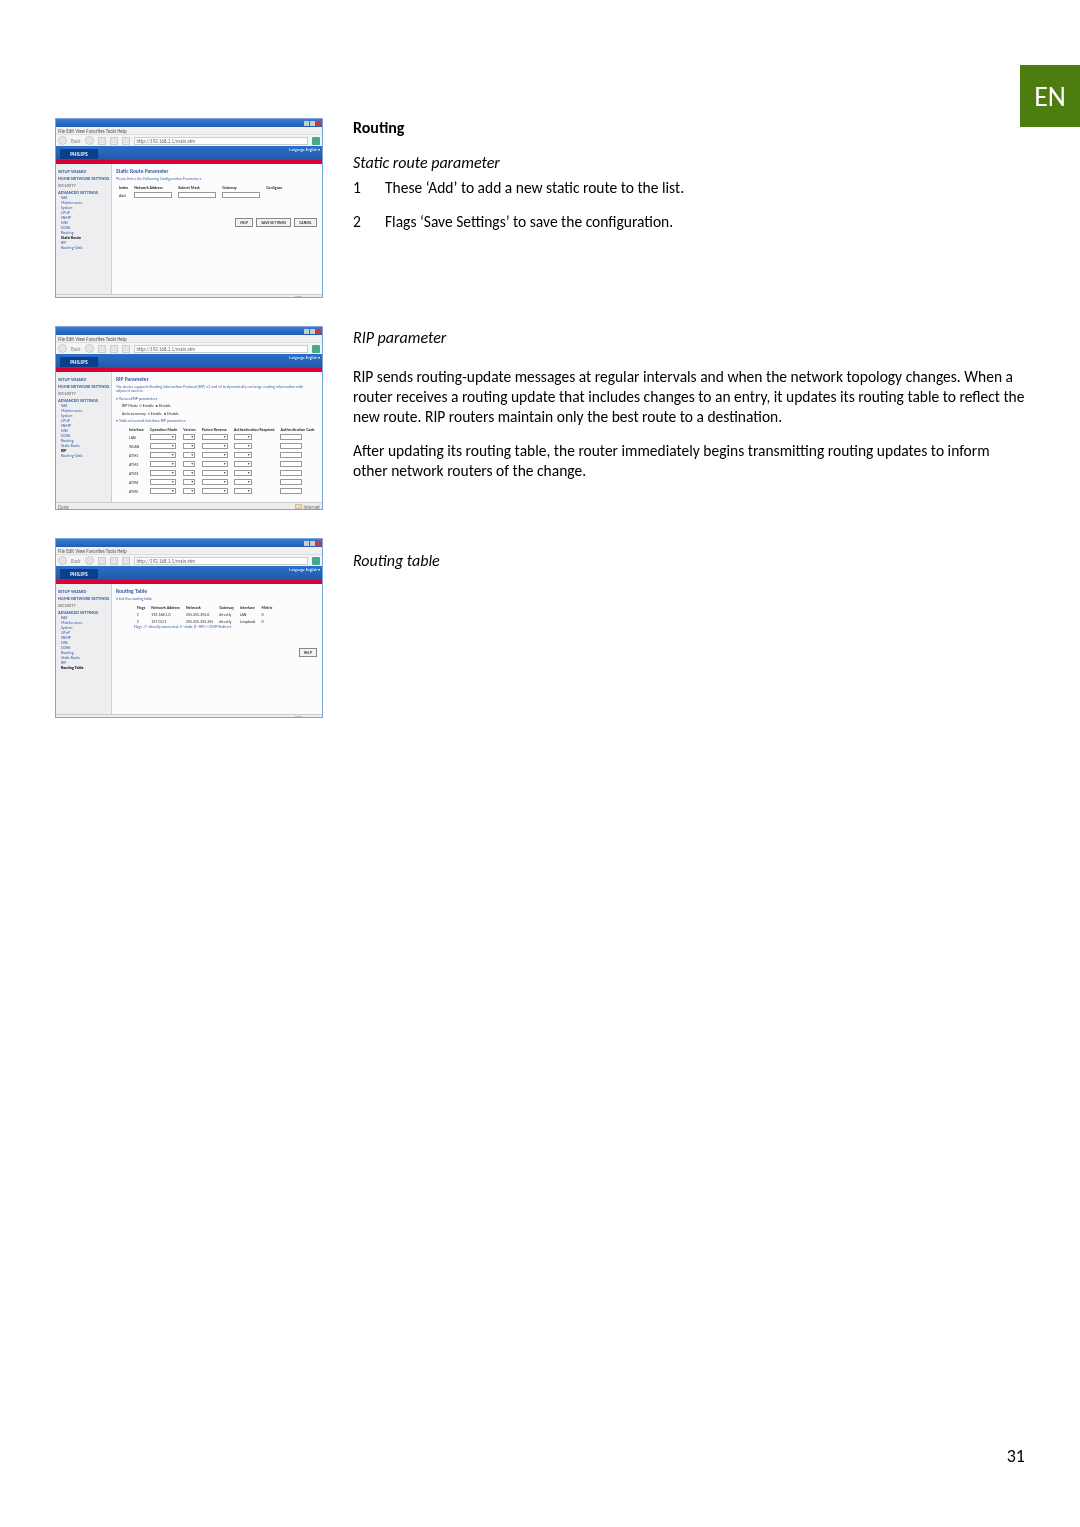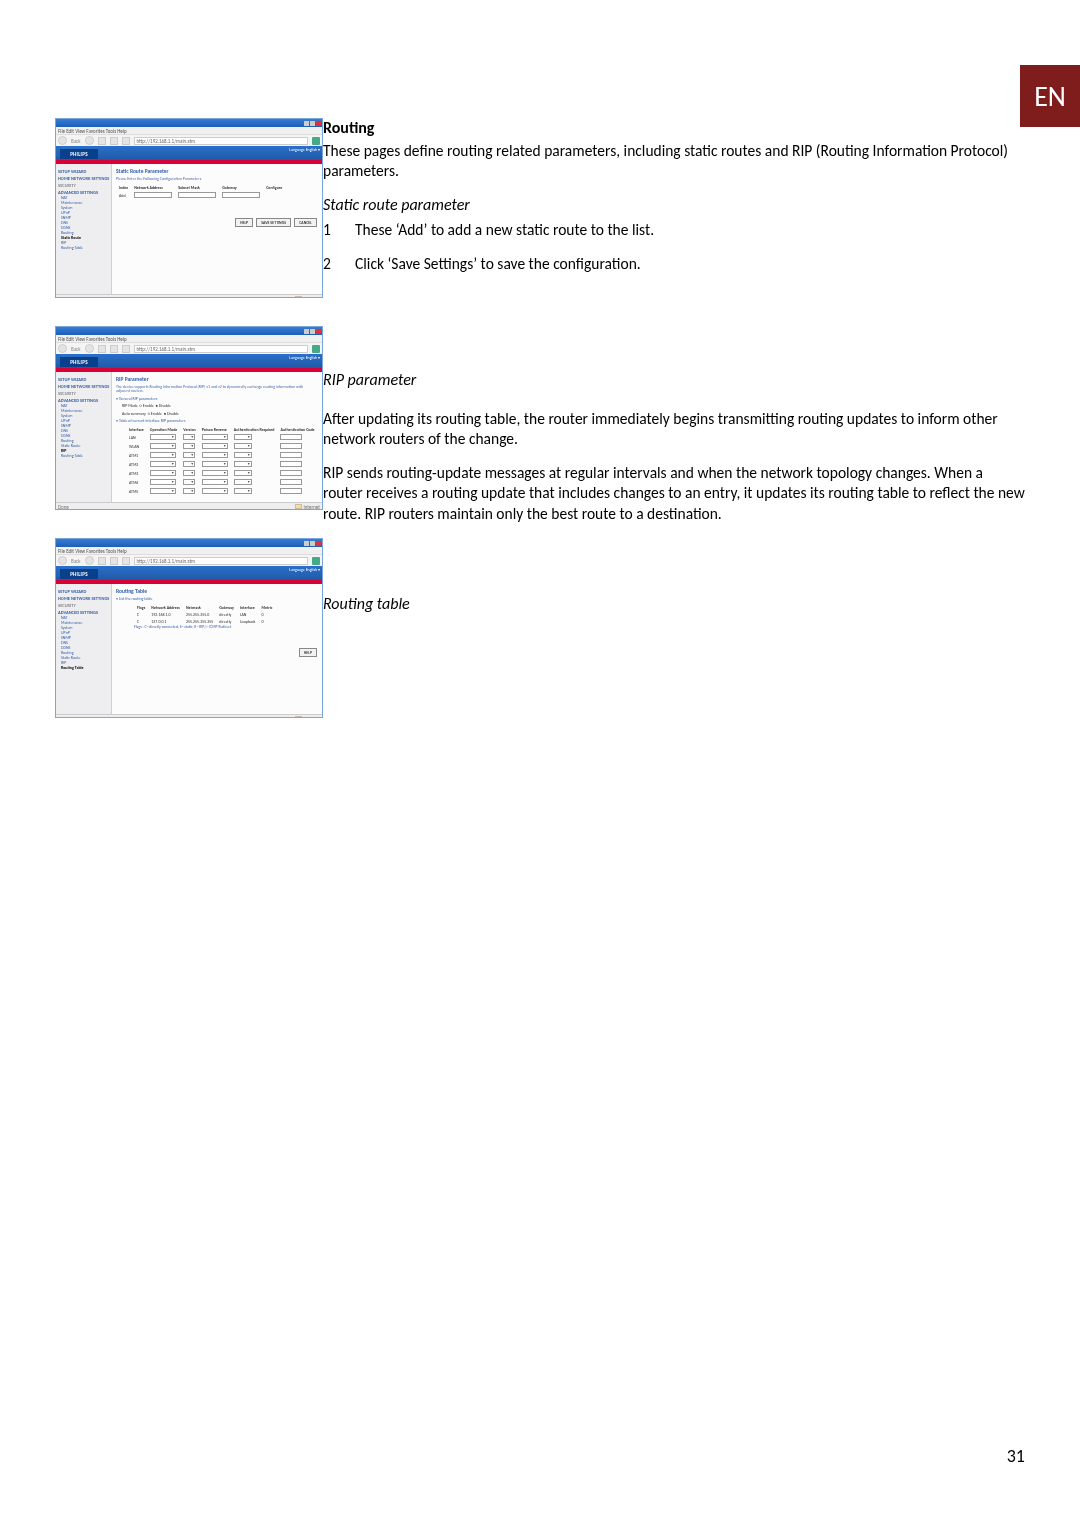--- a/index.html
+++ b/index.html
@@ -10,41 +10,42 @@
     font-family: "Gill Sans", "Gill Sans MT", Calibri, sans-serif;
     position: relative;
     color: #000;
   }
   .lang-tab {
     position: absolute;
     top: 65px;
     right: 0;
     width: 60px;
     height: 62px;
-    background: #7f1d1d;
+    background: #4d7c0f;
     color: #fff;
     font-size: 28px;
     display: flex;
     align-items: center;
     justify-content: center;
     font-weight: 400;
   }
   .page-number {
     position: absolute;
     bottom: 60px;
     right: 55px;
     font-size: 18px;
     font-weight: normal;
   }
   .content-wrap {
     position: absolute;
     top: 118px;
     left: 55px;
     right: 55px;
     display: flex;
+    gap: 30px;
     justify-content: space-between;
   }
   .left-col {
     width: 268px;
     flex-shrink: 0;
   }
   .right-col {
     flex: 1;
     font-size: 15.5px;
     line-height: 1.3;
@@ -426,39 +427,38 @@
             <span class="si"></span>
             <span>Internet</span>
           </span>
       </div>
     </div>
 
   </div>
 
   <div class="right-col">
     <div class="section-heading">Routing</div>
-    <div class="para">These pages define routing related parameters, including static routes and RIP (Routing Information Protocol) parameters.</div>
 
     <div class="italic-sub">Static route parameter</div>
     <div class="ol">
       <div class="row">
         <div class="num">1</div>
         <div>These ‘Add’ to add a new static route to the list.</div>
       </div>
       <div class="row">
         <div class="num">2</div>
-        <div>Click ‘Save Settings’ to save the configuration.</div>
+        <div>Flags ‘Save Settings’ to save the configuration.</div>
       </div>
     </div>
 
     <div style="height:68px;"></div>
 
     <div class="italic-sub">RIP parameter</div>
     <div style="height:16px;"></div>
+    <div class="para">RIP sends routing-update messages at regular intervals and when the network topology changes. When a router receives a routing update that includes changes to an entry, it updates its routing table to reflect the new route. RIP routers maintain only the best route to a destination.</div>
     <div class="para">After updating its routing table, the router immediately begins transmitting routing updates to inform other network routers of the change.</div>
-    <div class="para">RIP sends routing-update messages at regular intervals and when the network topology changes. When a router receives a routing update that includes changes to an entry, it updates its routing table to reflect the new route. RIP routers maintain only the best route to a destination.</div>
 
     <div style="height:42px;"></div>
 
     <div class="italic-sub">Routing table</div>
   </div>
 
 </div>
 
 </body></html>

